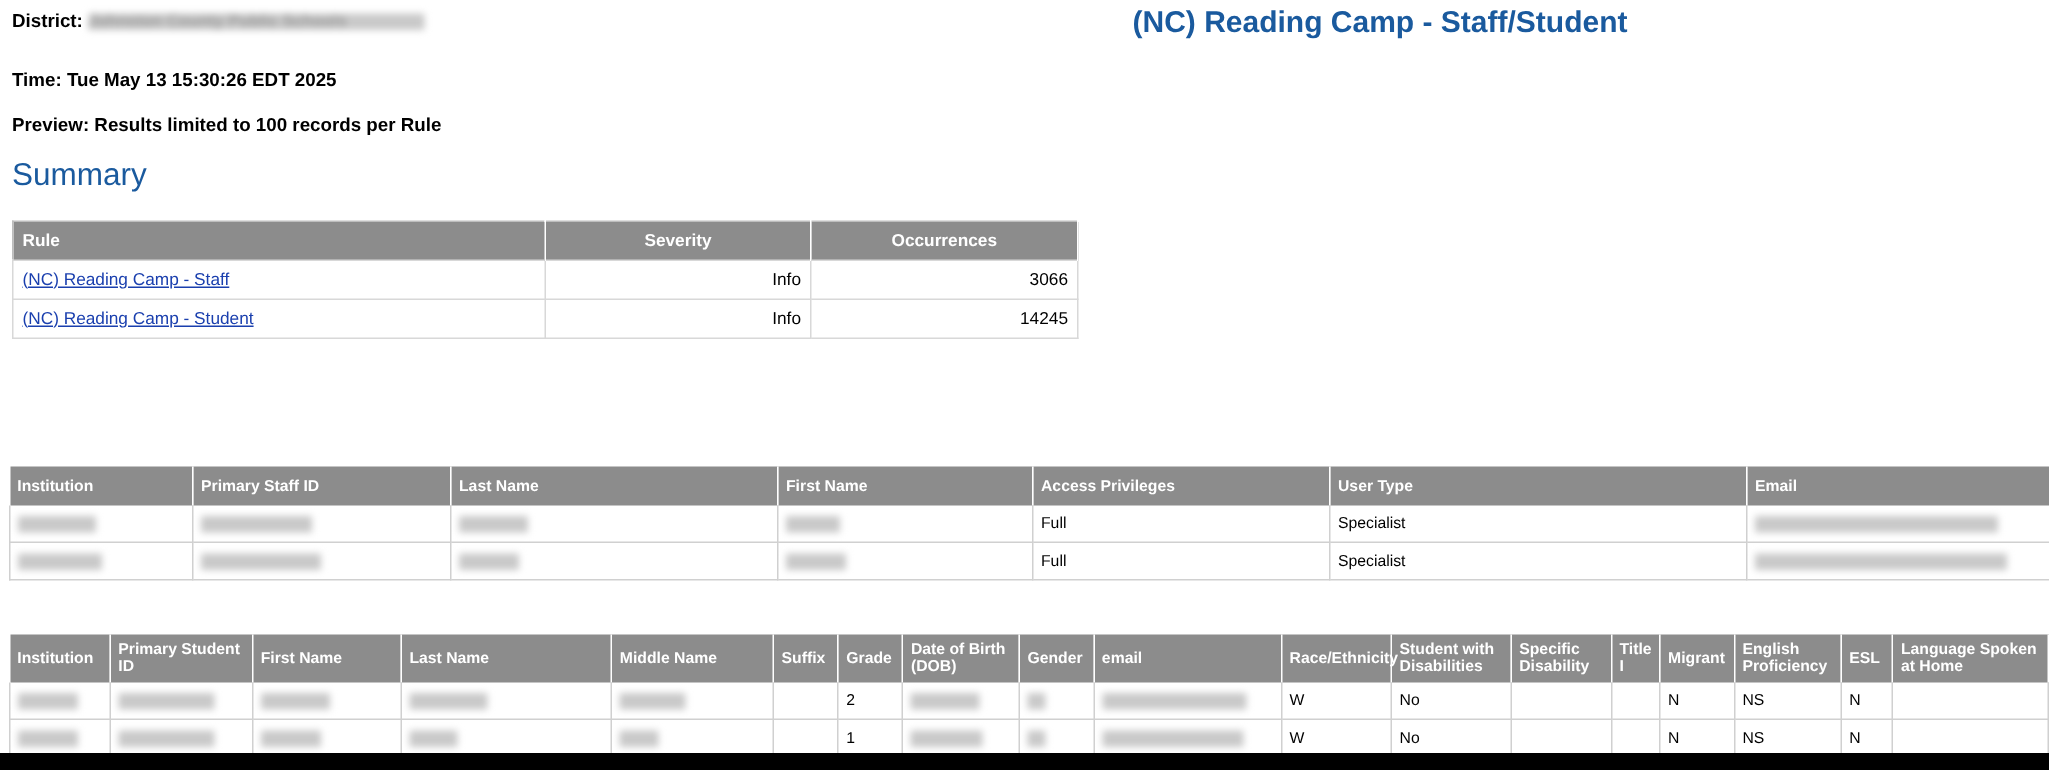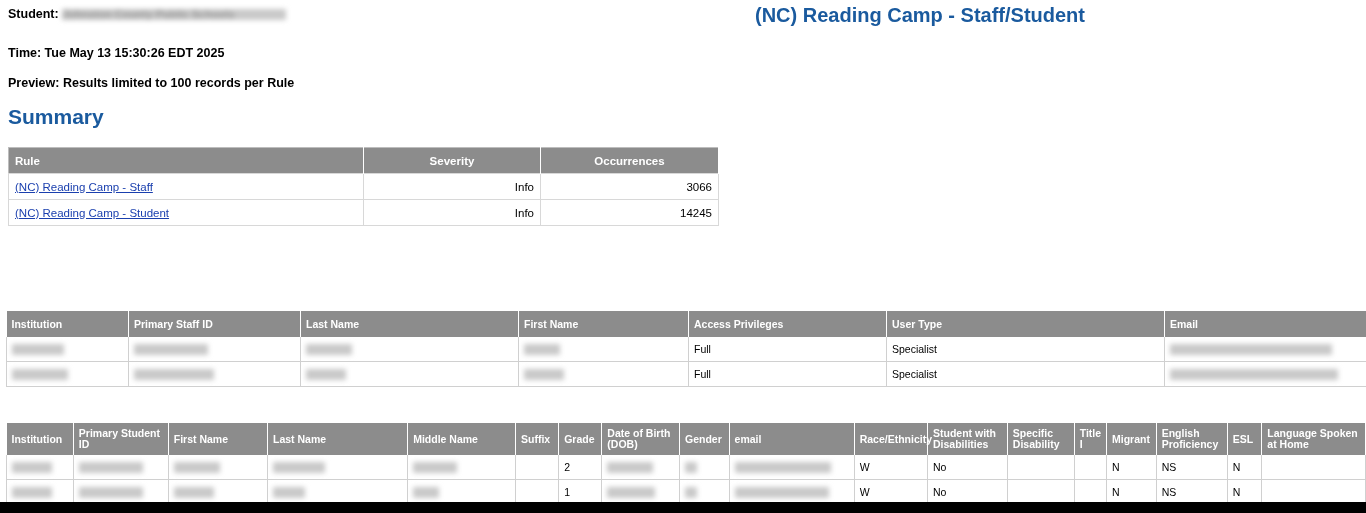--- a/index.html
+++ b/index.html
@@ -48,21 +48,21 @@
     position: absolute;
     top: 4px;
     left: 723px;
     font-size: 20px;
     font-weight: bold;
     color: #1a5a9e;
     margin-left: 32px;
   }
   .section-title {
     font-size: 21px;
-    font-weight: bold;
+    font-weight: normal;
     color: #1a5a9e;
     margin: 0;
     display: inline-block;
     text-align: center;
   }
   .back-link {
     font-size: 10.5px;
     color: #1a3fae;
     text-decoration: underline;
     font-weight: bold;
@@ -144,21 +144,21 @@
 </style>
 </head>
 <body>
 
 <div id="page">
 
   <div class="report-title">(NC) Reading Camp - Staff/Student</div>
 
   <div class="header-area">
     <div class="meta-line" style="position:absolute; top:7px; left:0;">
-      <span class="label">Student:</span>
+      <span class="label">District:</span>
       <span class="redact txt" style="width:224px;">Johnston County Public Schools</span>
     </div>
     <div class="meta-line" style="position:absolute; top:46px; left:0;">
       <span class="label">Time:</span>
       <span>Tue May 13 15:30:26 EDT 2025</span>
     </div>
     <div class="meta-line" style="position:absolute; top:76px; left:0;">
       <span class="label">Preview:</span>
       <span>Results limited to 100 records per Rule</span>
     </div>

